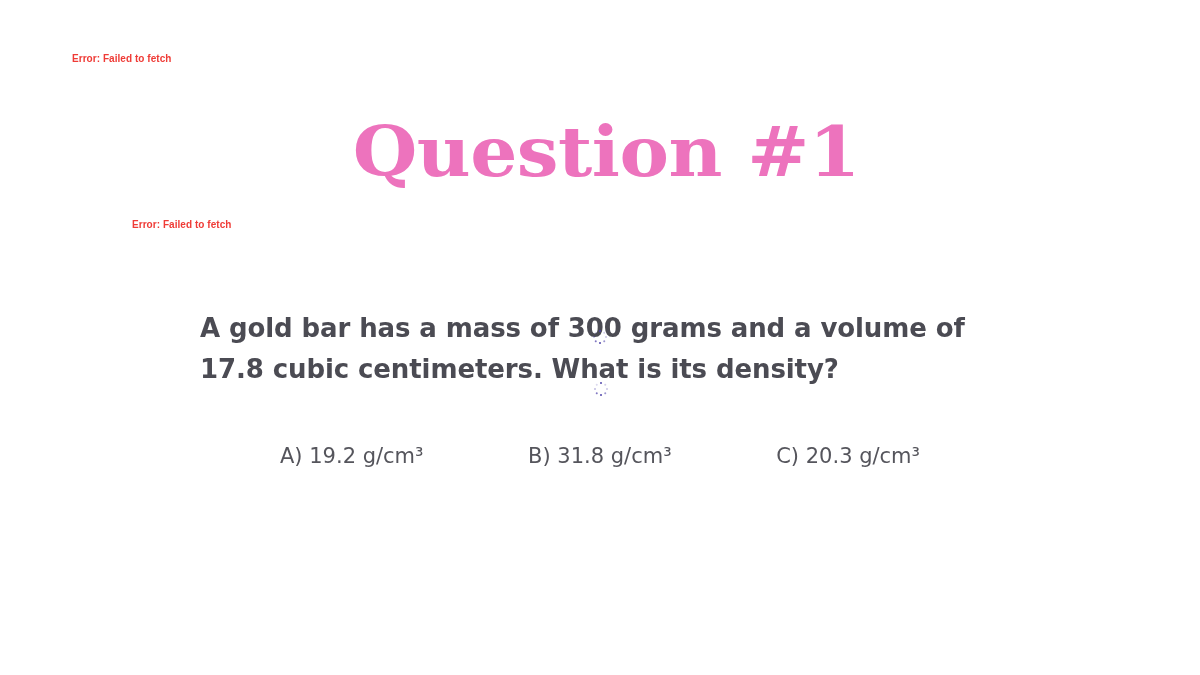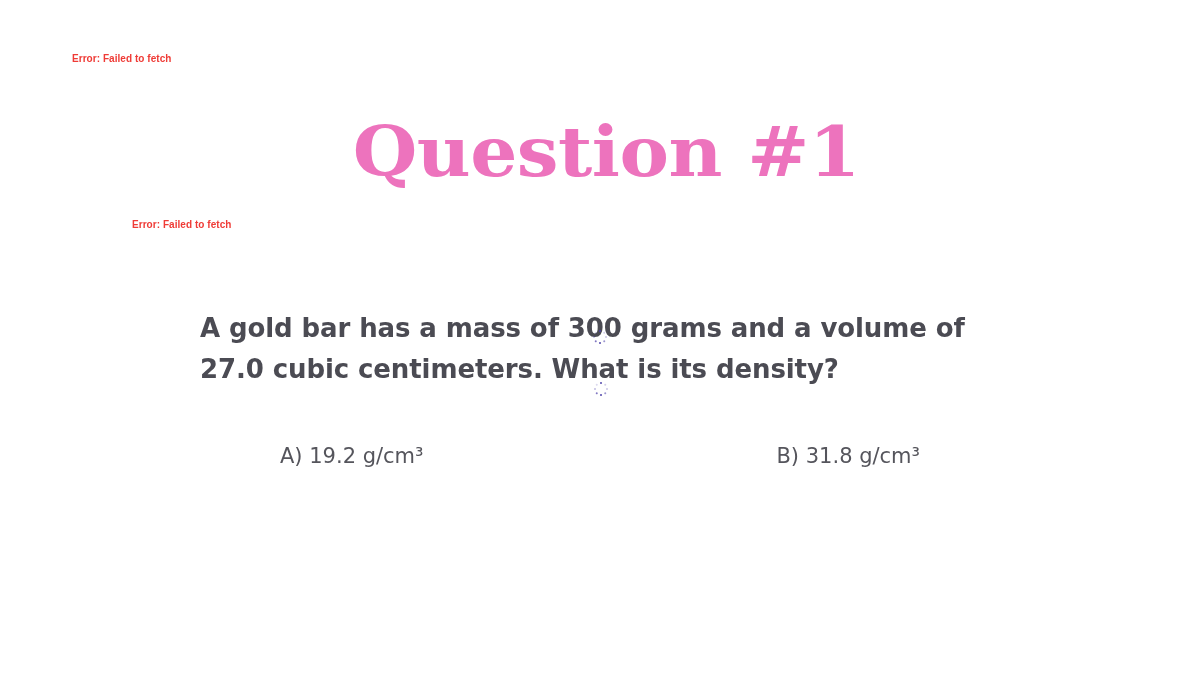--- a/index.html
+++ b/index.html
@@ -132,26 +132,27 @@
   <div class="error-msg one">Error: Failed to fetch</div>
 
   <div class="error-msg two">Error: Failed to fetch</div>
 
   <div class="title-wrap">
     <span class="title">Question #1</span>
   </div>
 
   <div class="question-wrap">
     <p class="question-text">A gold bar has a mass of 300 grams and a volume of</p>
-    <p class="question-text">27.0 cubic centimeters. What is its density?</p>
+    <p class="question-text">17.8 cubic centimeters. What is its density?</p>
   </div>
 
   <div class="options">
     <span class="option">A) 19.2 g/cm³</span>
     <span class="option">B) 31.8 g/cm³</span>
+    <span class="option">C) 20.3 g/cm³</span>
   </div>
 
   <div class="spinner top">
     <i></i>
       <i></i>
       <i></i>
       <i></i>
       <i></i>
       <i></i>
       <i></i>

